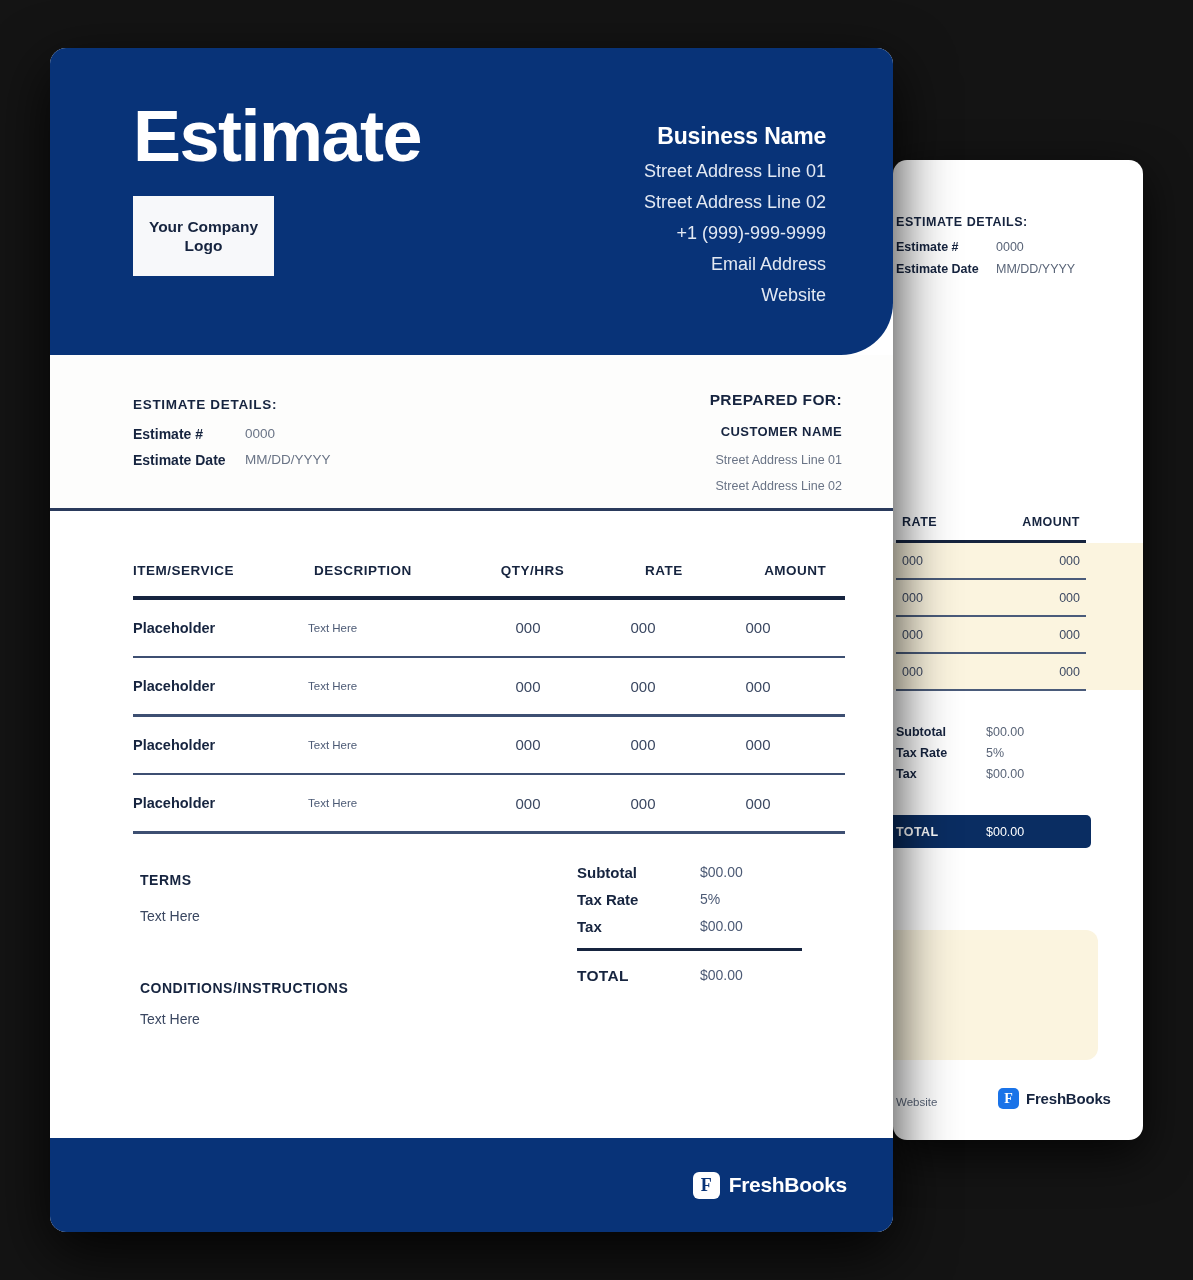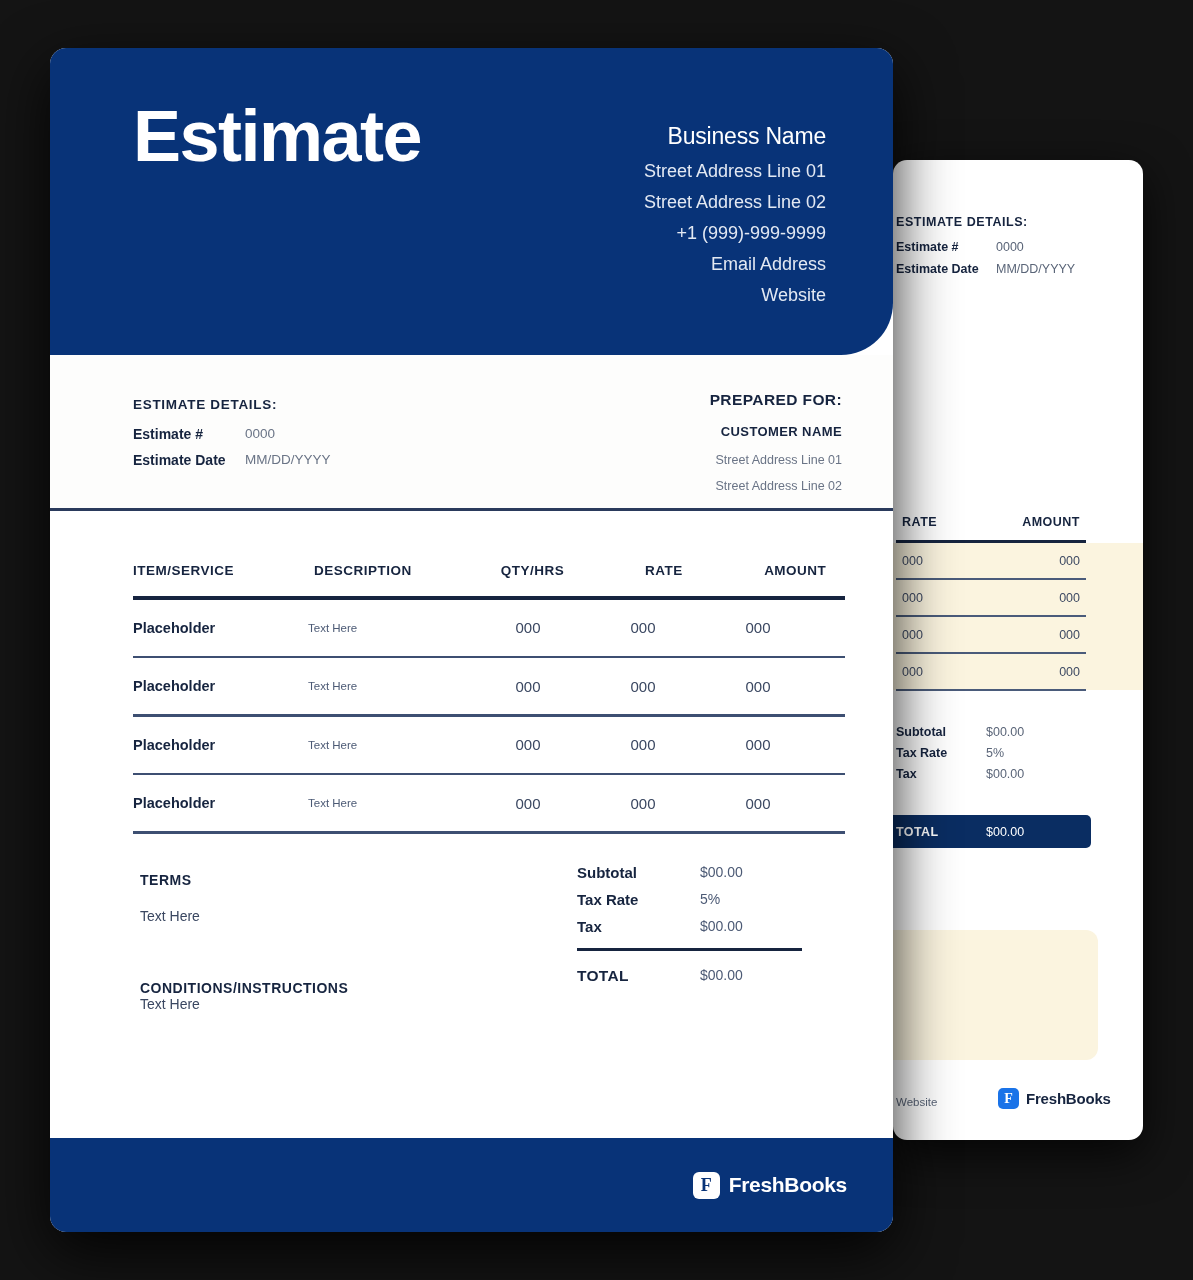--- a/index.html
+++ b/index.html
@@ -132,21 +132,21 @@
     text-align: center;
   }
   .logo-box span {
     font-size: 15.5px; font-weight: 700; color: #16243f; line-height: 1.25;
   }
   .hdr-right {
     position: absolute; right: 67px; top: 75px;
     text-align: right;
   }
   .biz-name {
-    font-size: 23px; font-weight: 400; color:#fff; letter-spacing:-.2px;
+    font-size: 23px; font-weight: 700; color:#fff; letter-spacing:-.2px;
     margin-bottom: 11px;
   }
   .biz-line {
     font-size: 18px; color: #e3e9f3; margin-bottom: 10px; font-weight: 400;
   }
 
   
   .band {
     position: relative;
     height: 153px;
@@ -208,20 +208,21 @@
   .tot-row { display:flex; margin-bottom: 10px; }
   .tot-key { width: 123px; font-size: 15px; font-weight:700; color:#16243f; }
   .tot-val { font-size: 14px; color:#4c5a75; }
   .tot-rule { height: 3px; background:#16243f; margin: 13px 0 16px 0; }
   .grand-key { width: 123px; font-size: 15.5px; font-weight:700; color:#16243f; letter-spacing:.3px; }
   .grand-val { font-size: 14px; color:#4c5a75; }
 
   .conds { padding: 56px 48px 0 90px; }
   .conds-title {
     font-size: 14px; font-weight: 700; letter-spacing:.5px; color:#16243f;
+    margin-bottom: 15px;
   }
   .conds-text { font-size: 14px; color:#3a4761; }
 
   
   .ftr {
     position: absolute; left: 0; bottom: 0;
     width: 100%; height: 94px;
     background: #083378;
     display:flex; align-items:center; justify-content:flex-end;
     padding-right: 46px;
@@ -317,20 +318,23 @@
       </div>
 
     </div>
   </div>
 
   <div id="page1">
 
     <div class="hdr">
       <div class="hdr-title">Estimate</div>
 
+      <div class="logo-box">
+        <span>Your Company Logo</span>
+      </div>
 
       <div class="hdr-right">
         <div class="biz-name">Business Name</div>
         <div class="biz-line">Street Address Line 01</div>
         <div class="biz-line">Street Address Line 02</div>
         <div class="biz-line">+1 (999)-999-9999</div>
         <div class="biz-line">Email Address</div>
         <div class="biz-line">Website</div>
       </div>
     </div>

